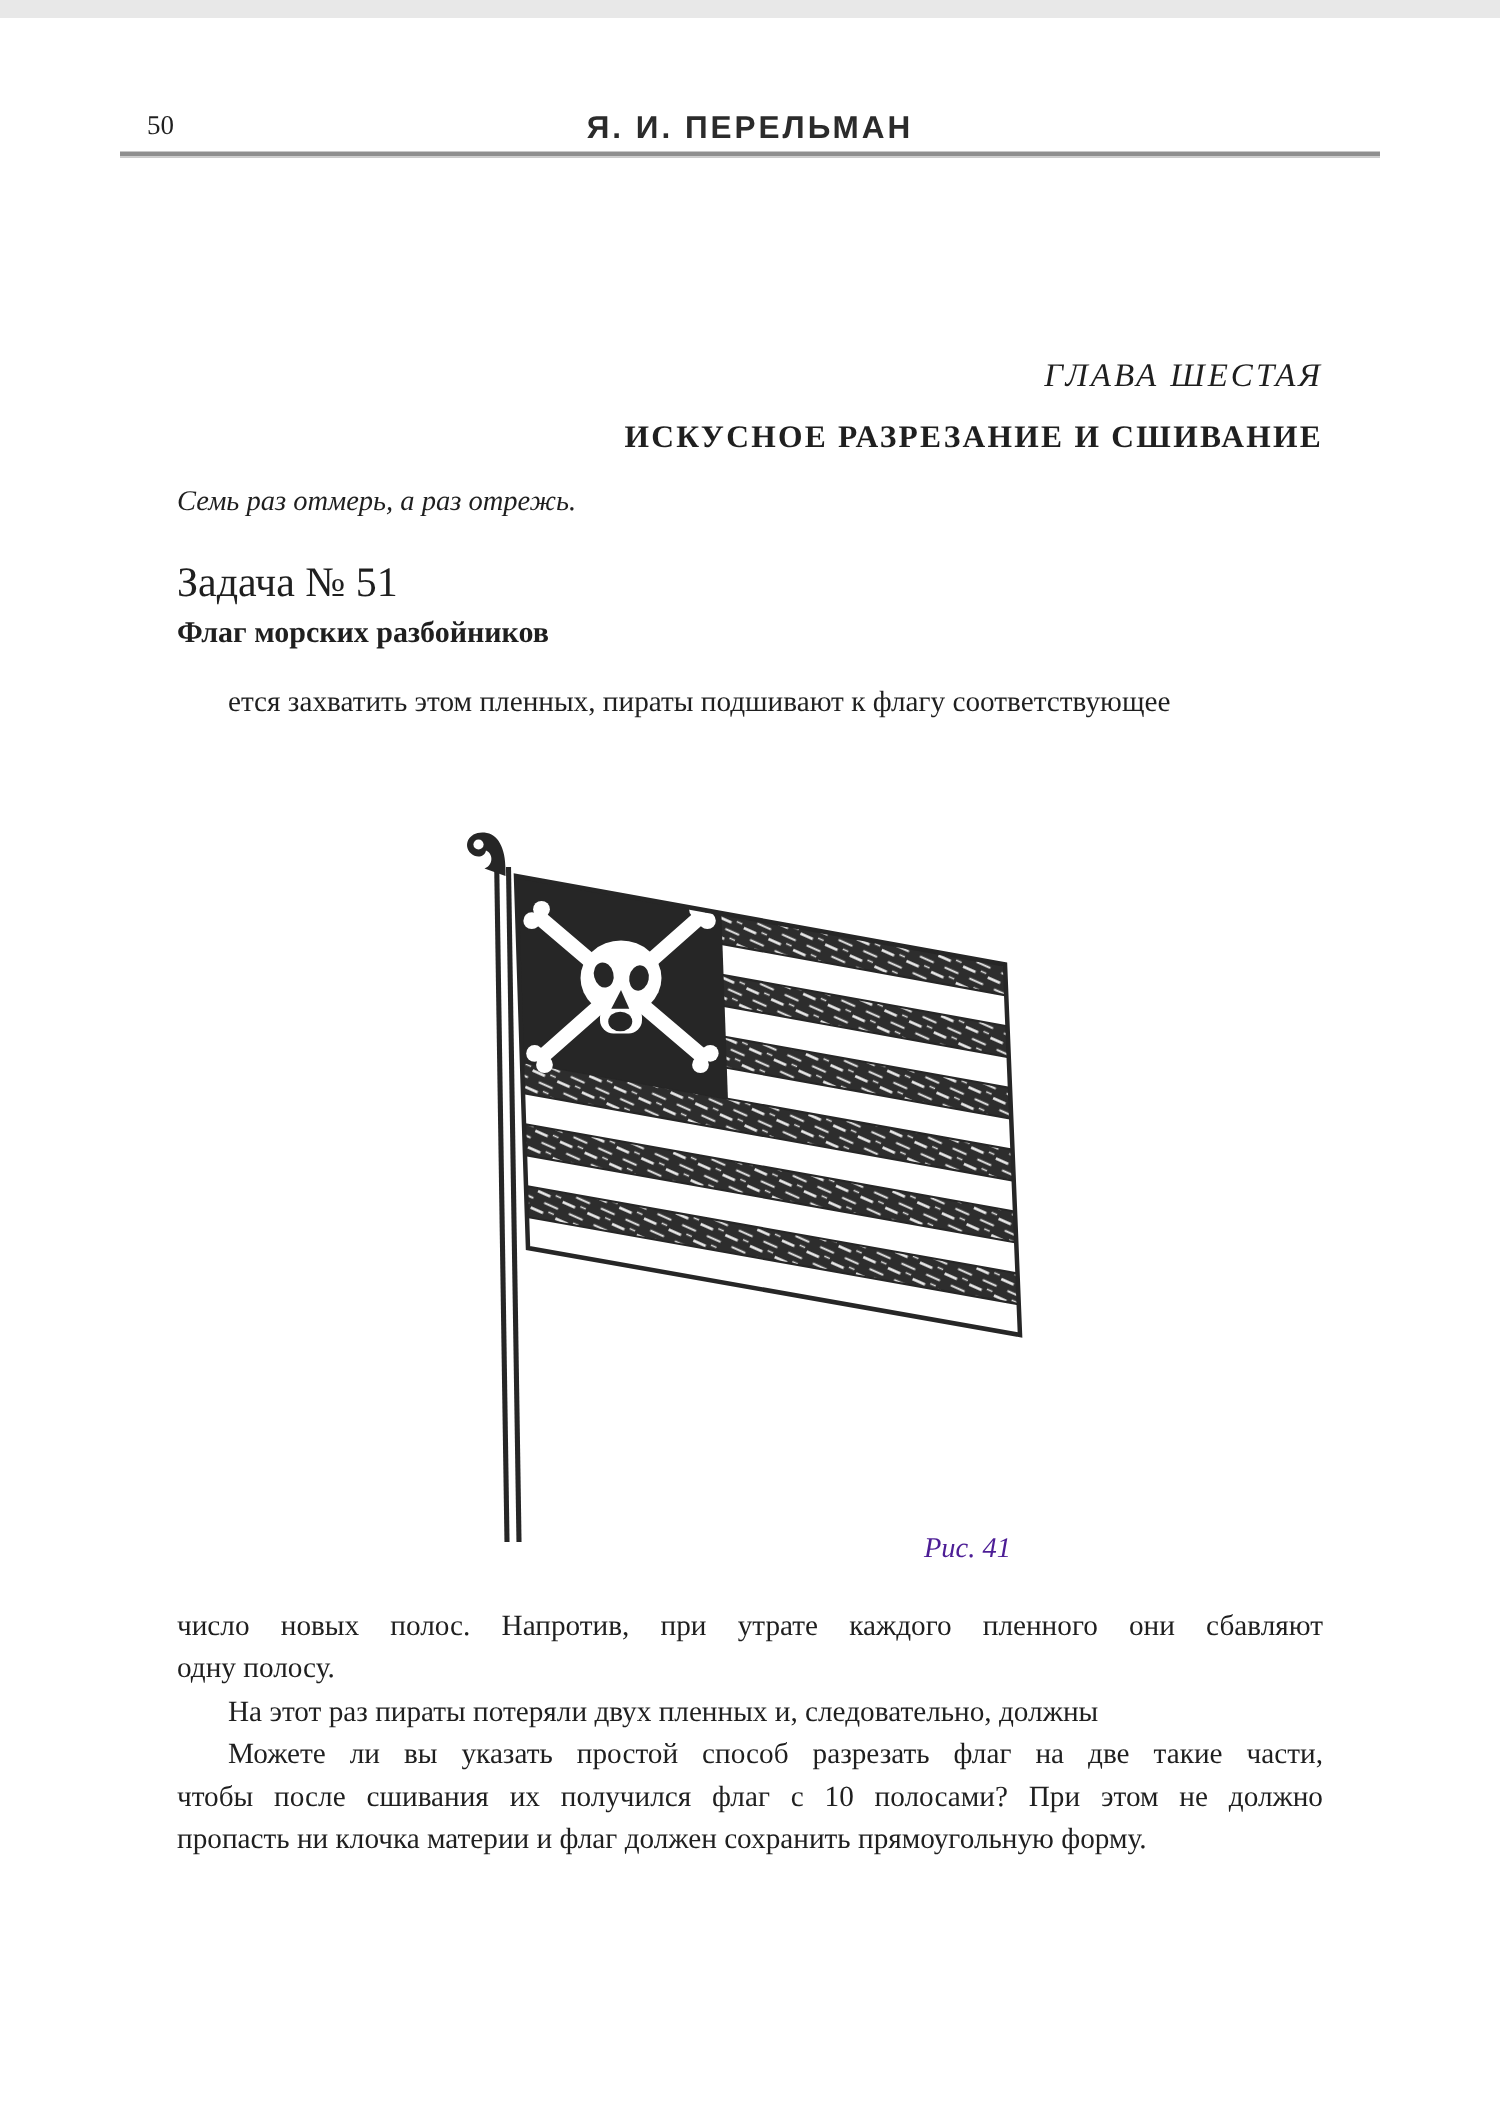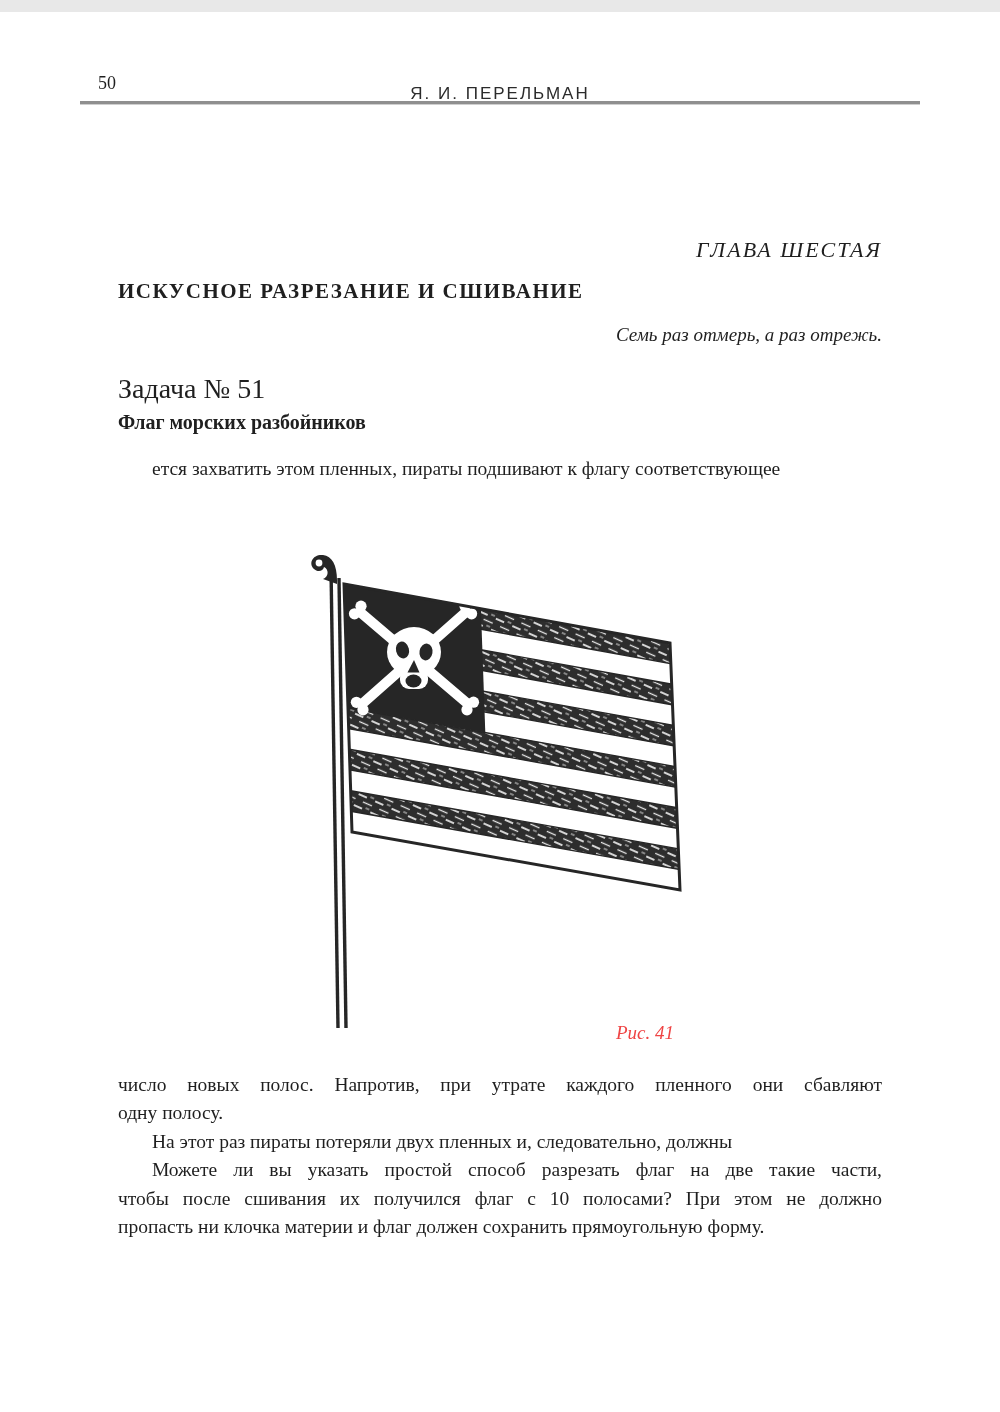--- a/index.html
+++ b/index.html
@@ -16,44 +16,44 @@
     font-family:"Liberation Serif", serif;
     color:var(--ink);
     overflow:hidden;
   }
   .abs{position:absolute;}
   .page-number{
     left:98px;top:61px;width:60px;
     font-size:18px;
   }
   .running-head{
-    left:118px;top:72px;width:764px;
+    left:118px;top:62px;width:764px;
     text-align:center;
     font-family:"Liberation Sans", sans-serif;
-    font-size:17px;letter-spacing:2px;
+    font-size:21px;letter-spacing:2px;
     color:#2b2b2b;
+    font-weight:bold;
   }
   .rule{
     left:80px;top:89px;width:840px;height:3px;
     background:var(--rule);
     border-bottom:1px solid #cfcfcf;
   }
   .kicker{
     left:118px;top:225px;width:764px;
     text-align:right;
     font-style:italic;font-size:22px;letter-spacing:2px;
   }
   .chapter-title{
     left:118px;top:267px;width:764px;
-    text-align:left;
+    text-align:right;
     font-weight:bold;font-size:21px;letter-spacing:1.5px;
   }
   .epigraph{
     left:118px;top:312px;width:764px;
-    text-align:right;
     font-style:italic;font-size:19px;
   }
   .problem-heading{
     left:118px;top:361px;width:764px;
     text-align:left;font-weight:normal;font-size:28px;
   }
   .problem-title{
     left:118px;top:399px;width:764px;
     text-align:left;font-weight:bold;font-size:20px;
   }
@@ -68,21 +68,21 @@
   .para .pline:last-child{text-align-last:left;}
   .para.indent .pline:first-child{text-indent:34px;}
   .para-1{left:118px;top:443px;}
   .body-block{left:118px;top:1059px;width:764px;}
   figure.flag-figure{
     left:290px;top:538px;width:410px;height:500px;margin:0;
   }
   .figure-caption{
     position:absolute;left:300px;top:472px;width:110px;
     text-align:center;font-style:italic;font-size:19px;
-    color:#ef4444;
+    color:#4c1d95;
   }
 </style>
 </head>
 <body>
 
 <div class="page">
 
   <div class="abs page-number">50</div>
 
   <div class="abs running-head">Я. И.  ПЕРЕЛЬМАН</div>

